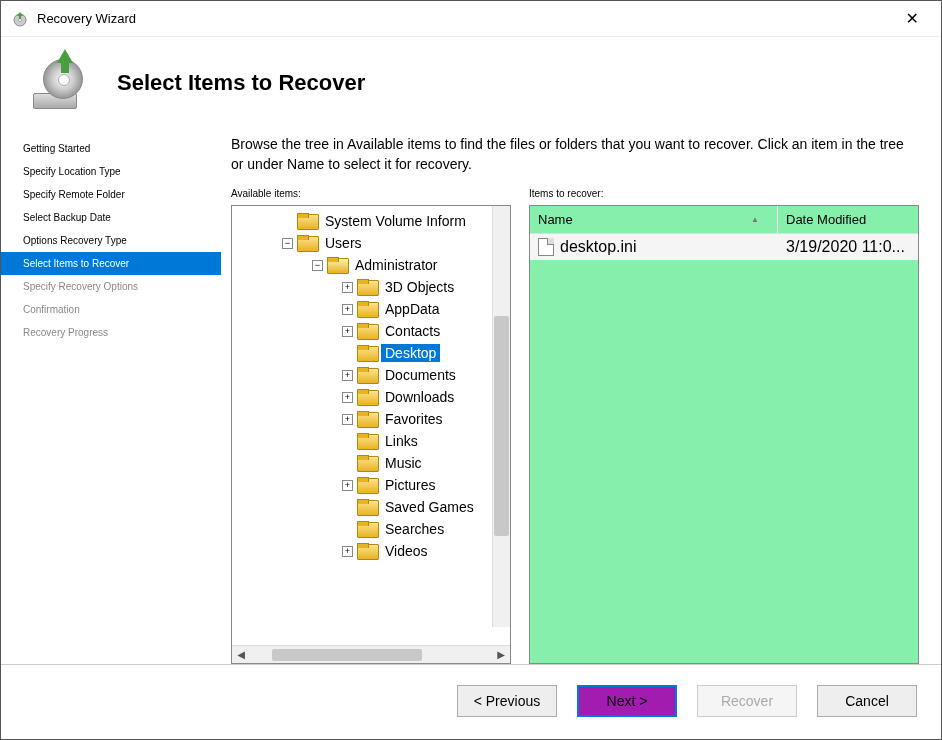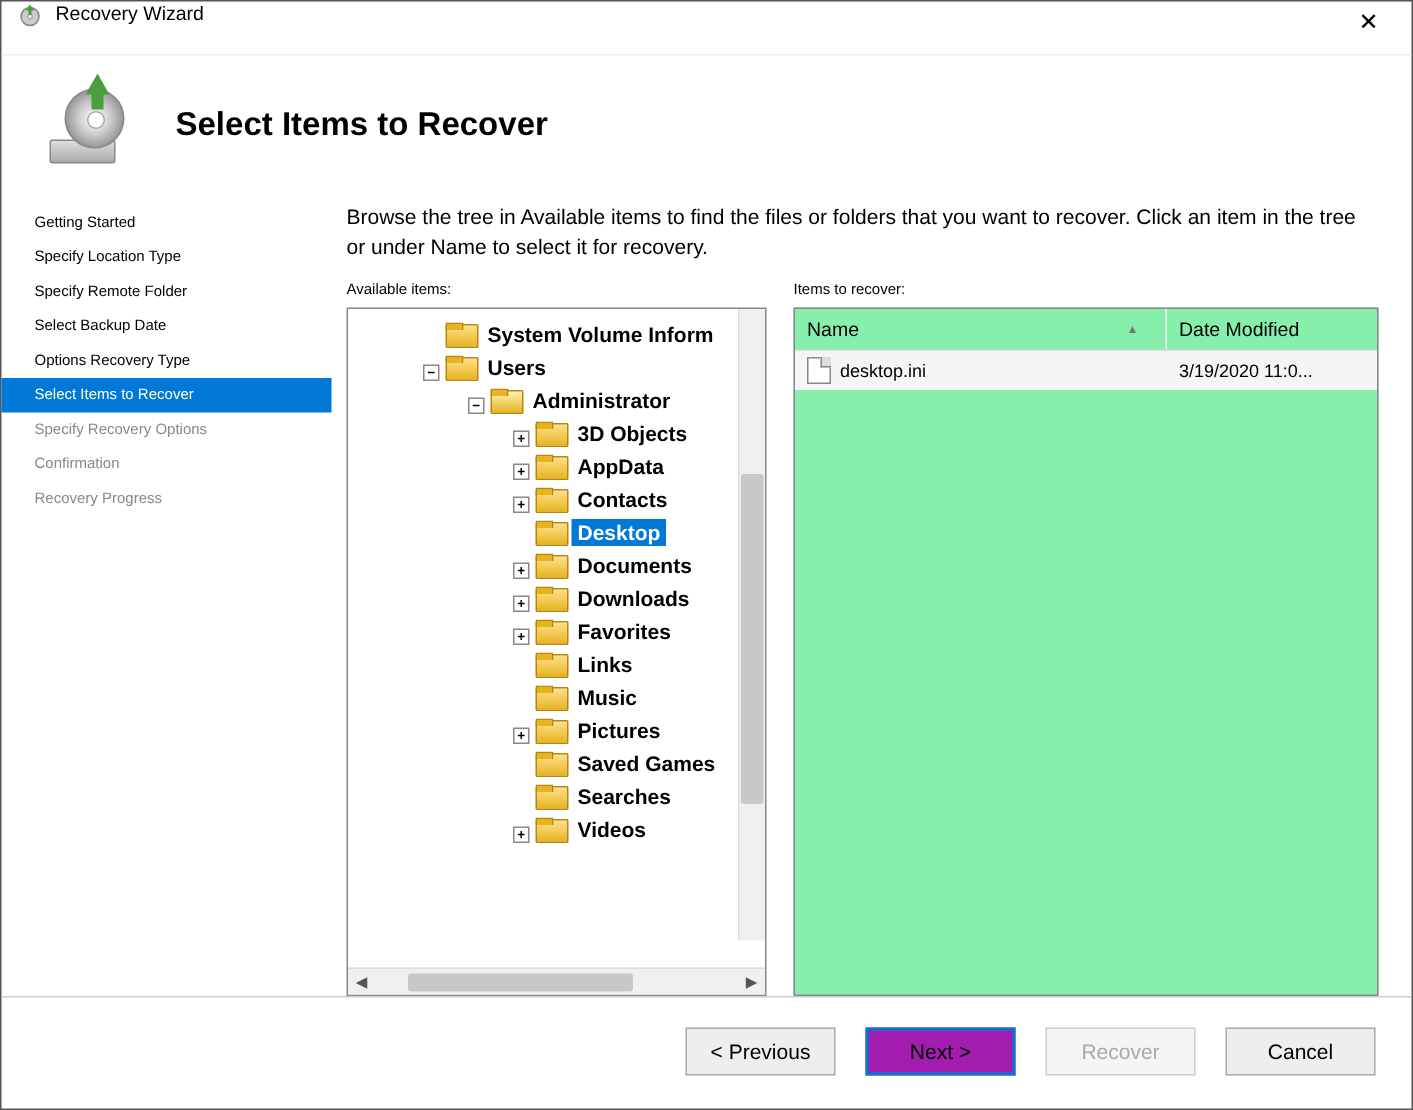--- a/index.html
+++ b/index.html
@@ -1,18 +1,18 @@
 <!DOCTYPE html>
 <html><head>
 <meta charset="utf-8">
 <style>
 * { box-sizing: border-box; font-family: "Segoe UI", Tahoma, sans-serif; }
 body { margin: 0; background: #fff; }
 .window { width: 942px; height: 740px; border: 1px solid #555; display: flex; flex-direction: column; background: #fff; }
-.titlebar { height: 36px; display: flex; align-items: flex-start; padding: 0 10px; border-bottom: 1px solid #eee; }
+.titlebar { height: 36px; display: flex; align-items: center; padding: 0 10px; border-bottom: 1px solid #eee; }
 .titlebar .appicon { width: 18px; height: 18px; margin-right: 8px; }
 .titlebar .title { font-size: 13px; color: #000; flex: 1; }
 .titlebar .close { font-size: 16px; color: #000; padding: 4px 12px; cursor: pointer; }
 .header { display: flex; align-items: center; padding: 18px 30px 24px 30px; }
 .header .hicon { width: 56px; height: 56px; margin-right: 30px; position: relative; }
 .header h1 { font-size: 22px; font-weight: 700; margin: 0; color: #000; }
 .body { display: flex; flex: 1; min-height: 0; }
 .sidebar { width: 220px; padding-top: 2px; }
 .sidebar .step { font-size: 10px; color: #000; padding: 6px 12px 6px 22px; cursor: default; }
 .sidebar .step.muted { color: #888; }
@@ -20,42 +20,42 @@
 .main { flex: 1; padding: 0 22px 0 10px; display: flex; flex-direction: column; min-height: 0; }
 .instruction { font-size: 14px; color: #000; line-height: 1.4; margin-bottom: 14px; }
 .panes { display: flex; gap: 18px; flex: 1; min-height: 0; }
 .pane { display: flex; flex-direction: column; min-height: 0; }
 .pane.left { width: 280px; }
 .pane.right { flex: 1; }
 .pane-label { font-size: 10px; margin-bottom: 6px; }
 .tree-container { position: relative; border: 1px solid #888; flex: 1; min-height: 0; display: flex; flex-direction: column; background: #fff; }
 .tree-scroll { flex: 1; overflow: hidden; position: relative; }
 .tree { font-size: 14px; padding: 4px 0; white-space: nowrap; }
-.tree-row { display: flex; align-items: flex-end; height: 22px; padding-left: 4px; font-weight: bold; }
+.tree-row { display: flex; align-items: center; height: 22px; padding-left: 4px; }
 .expander { width: 11px; height: 11px; border: 1px solid #888; display: inline-flex; align-items: center; justify-content: center; font-size: 9px; line-height: 1; color: #000; margin-right: 4px; background: #fff; cursor: pointer; }
 .expander.blank { border: none; background: transparent; }
 .folder { width: 20px; height: 18px; margin-right: 4px; position: relative; }
 .folder::before { content: ""; position: absolute; width: 20px; height: 14px; bottom: 0; left: 0; background: linear-gradient(to bottom, #ffe08a, #e6b422); border: 1px solid #b8860b; border-radius: 1px; }
 .folder::after { content: ""; position: absolute; width: 10px; height: 4px; top: 1px; left: 0; background: #e6b422; border: 1px solid #b8860b; border-bottom: none; border-radius: 1px 1px 0 0; }
 .folder.open::before { background: linear-gradient(to bottom, #fff0b3, #e6b422); }
 .node-label { padding: 1px 4px; }
 .node-label.selected { background: #0078d7; color: #fff; }
 .vscroll { width: 18px; background: #f0f0f0; position: absolute; right: 0; top: 0; bottom: 18px; border-left: 1px solid #ddd; }
 .vscroll .thumb { position: absolute; left: 1px; right: 1px; top: 110px; height: 220px; background: #c8c8c8; border-radius: 2px; }
 .hscroll { height: 18px; background: #f0f0f0; display: flex; align-items: center; border-top: 1px solid #ddd; }
 .hscroll .arrow { width: 18px; height: 18px; display: flex; align-items: center; justify-content: center; font-size: 10px; color: #555; cursor: pointer; }
 .hscroll .track { flex: 1; height: 14px; position: relative; }
 .hscroll .thumb { position: absolute; left: 22px; width: 150px; top: 1px; bottom: 1px; background: #c8c8c8; border-radius: 2px; }
 .list-container { border: 1px solid #888; flex: 1; min-height: 0; background: #86efac; }
 .list-header { display: flex; border-bottom: 1px solid #ddd; font-size: 13px; }
 .list-header .col { padding: 6px 8px; border-right: 1px solid #eee; }
 .list-header .col:first-child { flex: 1; display: flex; align-items: center; }
 .list-header .col:last-child { width: 140px; border-right: none; }
 .sortcaret { font-size: 8px; color: #777; margin-left: auto; margin-right: 10px; }
-.list-row { display: flex; font-size: 12px; align-items: center; background: #f5f5f5; }
+.list-row { display: flex; font-size: 16px; align-items: center; background: #f5f5f5; }
 .list-row .cell { padding: 4px 8px; }
 .list-row .cell:first-child { flex: 1; display: flex; align-items: center; gap: 6px; }
 .list-row .cell:last-child { width: 140px; }
 .fileicon { width: 16px; height: 18px; background: #fff; border: 1px solid #888; position: relative; }
 .fileicon::after { content: ""; position: absolute; right: -1px; top: -1px; width: 6px; height: 6px; background: #ddd; border-left: 1px solid #888; border-bottom: 1px solid #888; }
 .footer { border-top: 1px solid #ccc; padding: 20px 24px 22px; display: flex; justify-content: flex-end; gap: 20px; }
 .btn { min-width: 100px; height: 32px; font-size: 14px; background: #eee; border: 1px solid #aaa; cursor: pointer; }
 .btn.primary { border: 2px solid #0078d7; background: #a21caf; }
 .btn:disabled { color: #aaa; border-color: #ccc; background: #f5f5f5; cursor: default; }
 .disc-icon { position: relative; width: 56px; height: 56px; }

